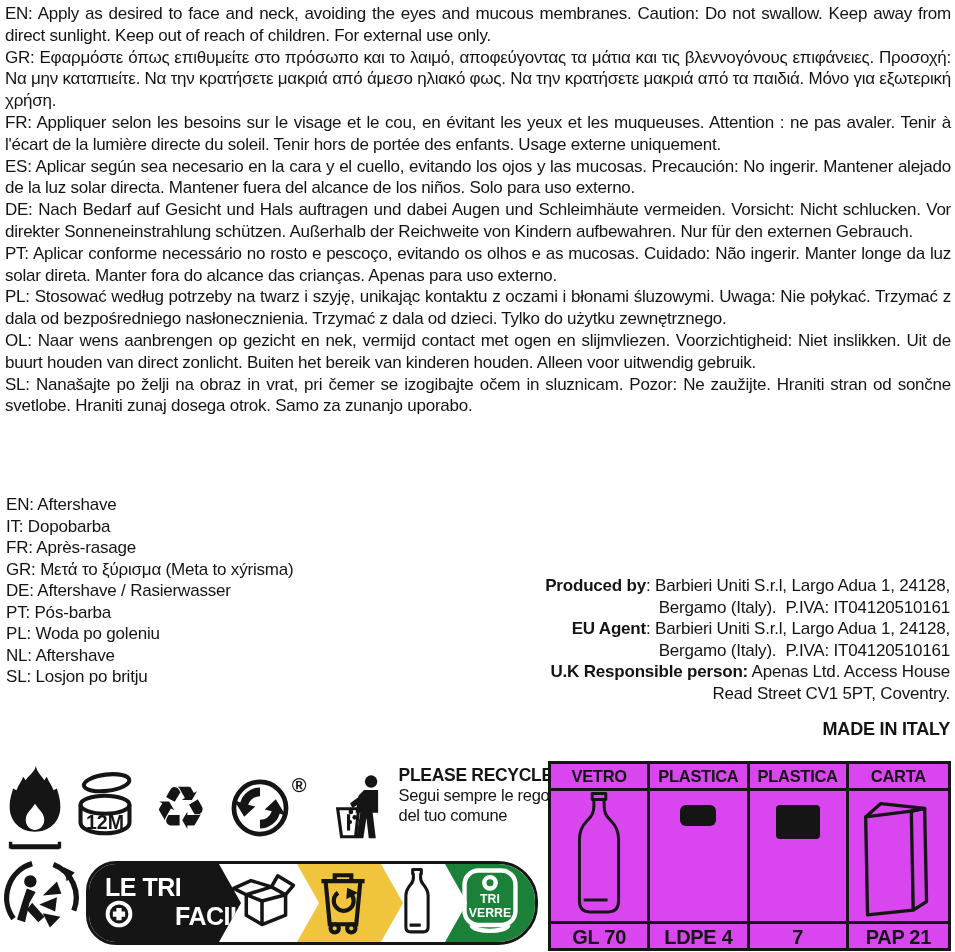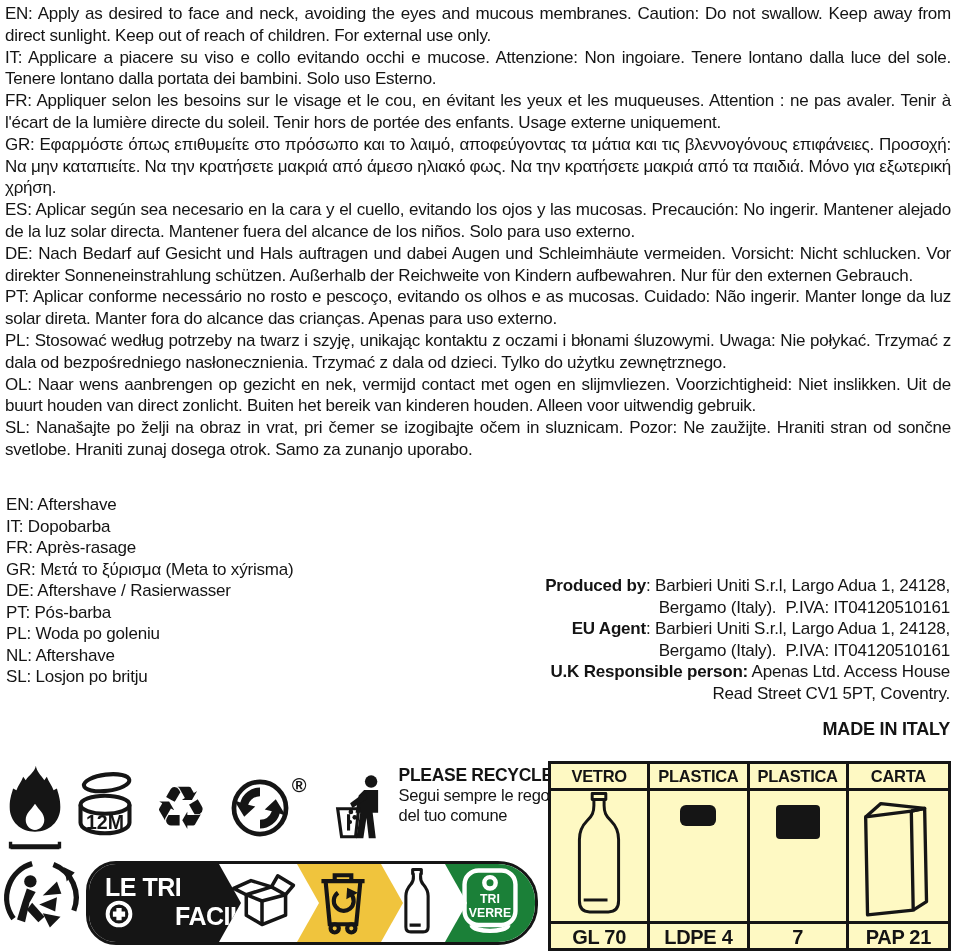--- a/index.html
+++ b/index.html
@@ -43,40 +43,39 @@
   .badge-row{display:flex;align-items:center;gap:4px;}
   .badge-l2{font-size:25px;font-weight:bold;letter-spacing:-0.5px;line-height:28px;margin-left:38px;}
   .seg-box{background:#fff;width:100px;z-index:4;padding-right:14px;}
   .seg-bin{background:var(--yellow,#F0C43D);width:106px;z-index:3;padding-right:14px;}
   .seg-bottle{background:#fff;width:86px;z-index:2;padding-right:14px;}
   .seg-verre{background:var(--green,#1B8038);flex:1;z-index:1;}
 
   
   .mat-table{position:absolute;left:548px;top:761px;width:403px;height:190px;box-sizing:border-box;
              border:3px solid #151515;display:grid;grid-template-columns:repeat(4,1fr);
-             grid-template-rows:27px 1fr 26px;background:#fef9c3;}
+             grid-template-rows:27px 1fr 26px;background:#d946ef;}
   .mt-cell{border-right:3px solid #151515;display:flex;align-items:center;justify-content:center;box-sizing:border-box;}
   .mt-cell.last{border-right:none;}
   .mt-h{border-bottom:3px solid #151515;font-weight:bold;font-size:16.5px;letter-spacing:-0.3px;}
   .mt-b{border-bottom:3px solid #151515;}
   .mt-b.top{align-items:flex-start;padding-top:14px;}
   .mt-f{font-weight:bold;font-size:20px;letter-spacing:-0.3px;}
   .cap-small{width:36px;height:21px;background:#151515;border-radius:6px;}
   .cap-square{width:44px;height:34px;background:#151515;border-radius:4px;}
 </style>
 </head>
 <body>
 
 <div class="label">
 
   <section class="directions">
     <p><span>EN:</span> <span>Apply as desired to face and neck, avoiding the eyes and mucous membranes. Caution: Do not swallow. Keep away from direct sunlight. Keep out of reach of children. For external use only.</span></p>
-    <p><span>IT:</span> <span>Applicare a piacere su viso e collo evitando occhi e mucose. Attenzione: Non ingoiare. Tenere lontano dalla luce del sole. Tenere lontano dalla portata dei bambini. Solo uso Esterno.</span></p>
+    <p><span>GR:</span> <span>Εφαρμόστε όπως επιθυμείτε στο πρόσωπο και το λαιμό, αποφεύγοντας τα μάτια και τις βλεννογόνους επιφάνειες. Προσοχή: Να μην καταπιείτε. Να την κρατήσετε μακριά από άμεσο ηλιακό φως. Να την κρατήσετε μακριά από τα παιδιά. Μόνο για εξωτερική χρήση.</span></p>
     <p><span>FR:</span> <span>Appliquer selon les besoins sur le visage et le cou, en évitant les yeux et les muqueuses. Attention : ne pas avaler. Tenir à l'écart de la lumière directe du soleil. Tenir hors de portée des enfants. Usage externe uniquement.</span></p>
-    <p><span>GR:</span> <span>Εφαρμόστε όπως επιθυμείτε στο πρόσωπο και το λαιμό, αποφεύγοντας τα μάτια και τις βλεννογόνους επιφάνειες. Προσοχή: Να μην καταπιείτε. Να την κρατήσετε μακριά από άμεσο ηλιακό φως. Να την κρατήσετε μακριά από τα παιδιά. Μόνο για εξωτερική χρήση.</span></p>
     <p><span>ES:</span> <span>Aplicar según sea necesario en la cara y el cuello, evitando los ojos y las mucosas. Precaución: No ingerir. Mantener alejado de la luz solar directa. Mantener fuera del alcance de los niños. Solo para uso externo.</span></p>
     <p><span>DE:</span> <span>Nach Bedarf auf Gesicht und Hals auftragen und dabei Augen und Schleimhäute vermeiden. Vorsicht: Nicht schlucken. Vor direkter Sonneneinstrahlung schützen. Außerhalb der Reichweite von Kindern aufbewahren. Nur für den externen Gebrauch.</span></p>
     <p><span>PT:</span> <span>Aplicar conforme necessário no rosto e pescoço, evitando os olhos e as mucosas. Cuidado: Não ingerir. Manter longe da luz solar direta. Manter fora do alcance das crianças. Apenas para uso externo.</span></p>
     <p><span>PL:</span> <span>Stosować według potrzeby na twarz i szyję, unikając kontaktu z oczami i błonami śluzowymi. Uwaga: Nie połykać. Trzymać z dala od bezpośredniego nasłonecznienia. Trzymać z dala od dzieci. Tylko do użytku zewnętrznego.</span></p>
     <p><span>OL:</span> <span>Naar wens aanbrengen op gezicht en nek, vermijd contact met ogen en slijmvliezen. Voorzichtigheid: Niet inslikken. Uit de buurt houden van direct zonlicht. Buiten het bereik van kinderen houden. Alleen voor uitwendig gebruik.</span></p>
     <p><span>SL:</span> <span>Nanašajte po želji na obraz in vrat, pri čemer se izogibajte očem in sluznicam. Pozor: Ne zaužijte. Hraniti stran od sončne svetlobe. Hraniti zunaj dosega otrok. Samo za zunanjo uporabo.</span></p>
   </section>
 
   <section class="names">
     <div>EN: Aftershave</div>

